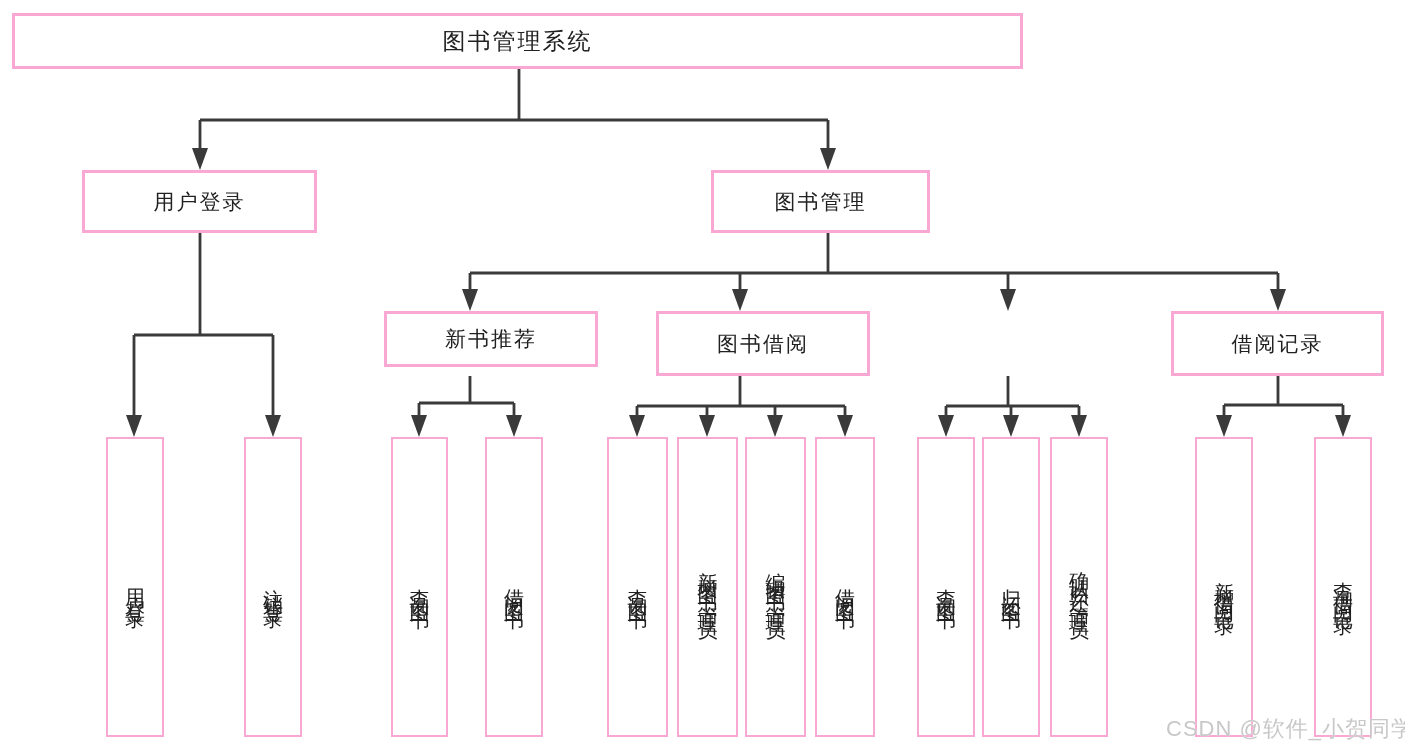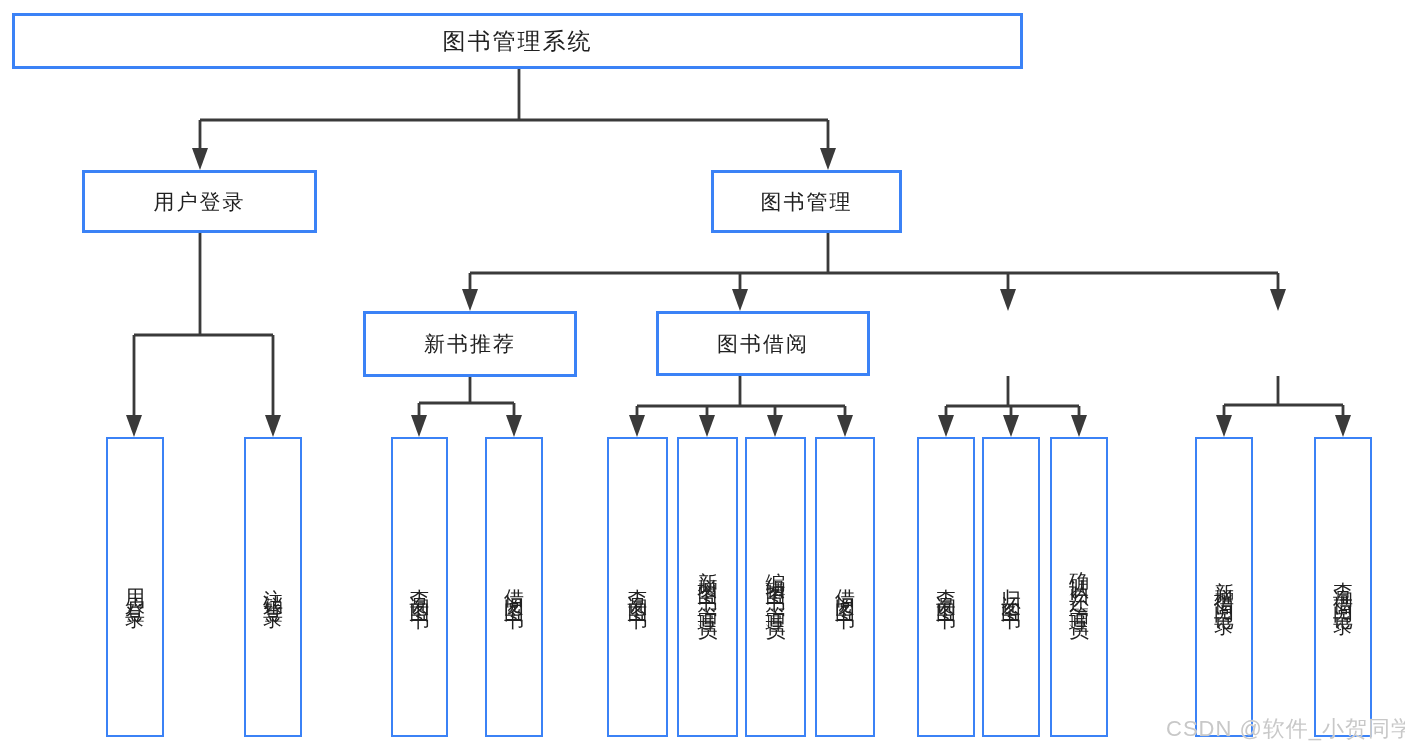--- a/index.html
+++ b/index.html
@@ -15,21 +15,21 @@
   .connector-layer {
     position: absolute;
     left: 0; top: 0;
     width: 1405px; height: 747px;
     pointer-events: none;
   }
   .node {
     position: absolute;
     box-sizing: border-box;
     background: #ffffff;
-    border: 3px solid #3b82f6;
+    border: 3px solid #f9a8d4;
     display: flex;
     align-items: center;
     justify-content: center;
     text-align: left;
   }
   .hbox { font-size: 21px; letter-spacing: 2px; }
   .root-box { font-size: 23px; }
   .vbox {
     border-width: 2.5px;
     font-size: 20px;
@@ -96,29 +96,32 @@
     </g>
   </svg>
 
   <div class="node hbox root-box" style="left:12px; top:13px; width:1011px; height:56px;">
     <span>图书管理系统</span>
   </div>
 
   <div class="node hbox" style="left:82px; top:170px; width:235px; height:63px;">
     <span>用户登录</span>
   </div>
-  <div class="node hbox" style="left:711px; top:170px; width:191px; height:63px;">
+  <div class="node hbox" style="left:711px; top:170px; width:219px; height:63px;">
     <span>图书管理</span>
   </div>
 
-  <div class="node hbox" style="left:363px; top:311px; width:214px; height:66px;">
+  <div class="node hbox" style="left:384px; top:311px; width:214px; height:56px;">
     <span>新书推荐</span>
   </div>
   <div class="node hbox" style="left:656px; top:311px; width:214px; height:65px;">
     <span>图书借阅</span>
+  </div>
+  <div class="node hbox" style="left:1171px; top:311px; width:213px; height:65px;">
+    <span>借阅记录</span>
   </div>
 
   <div class="node vbox" style="left:106px; top:437px; width:58px; height:300px;">
     <span class="vtext">用户登录</span>
   </div>
   <div class="node vbox" style="left:244px; top:437px; width:58px; height:300px;">
     <span class="vtext">注销登录</span>
   </div>
 
   <div class="node vbox" style="left:391px; top:437px; width:57px; height:300px;">

